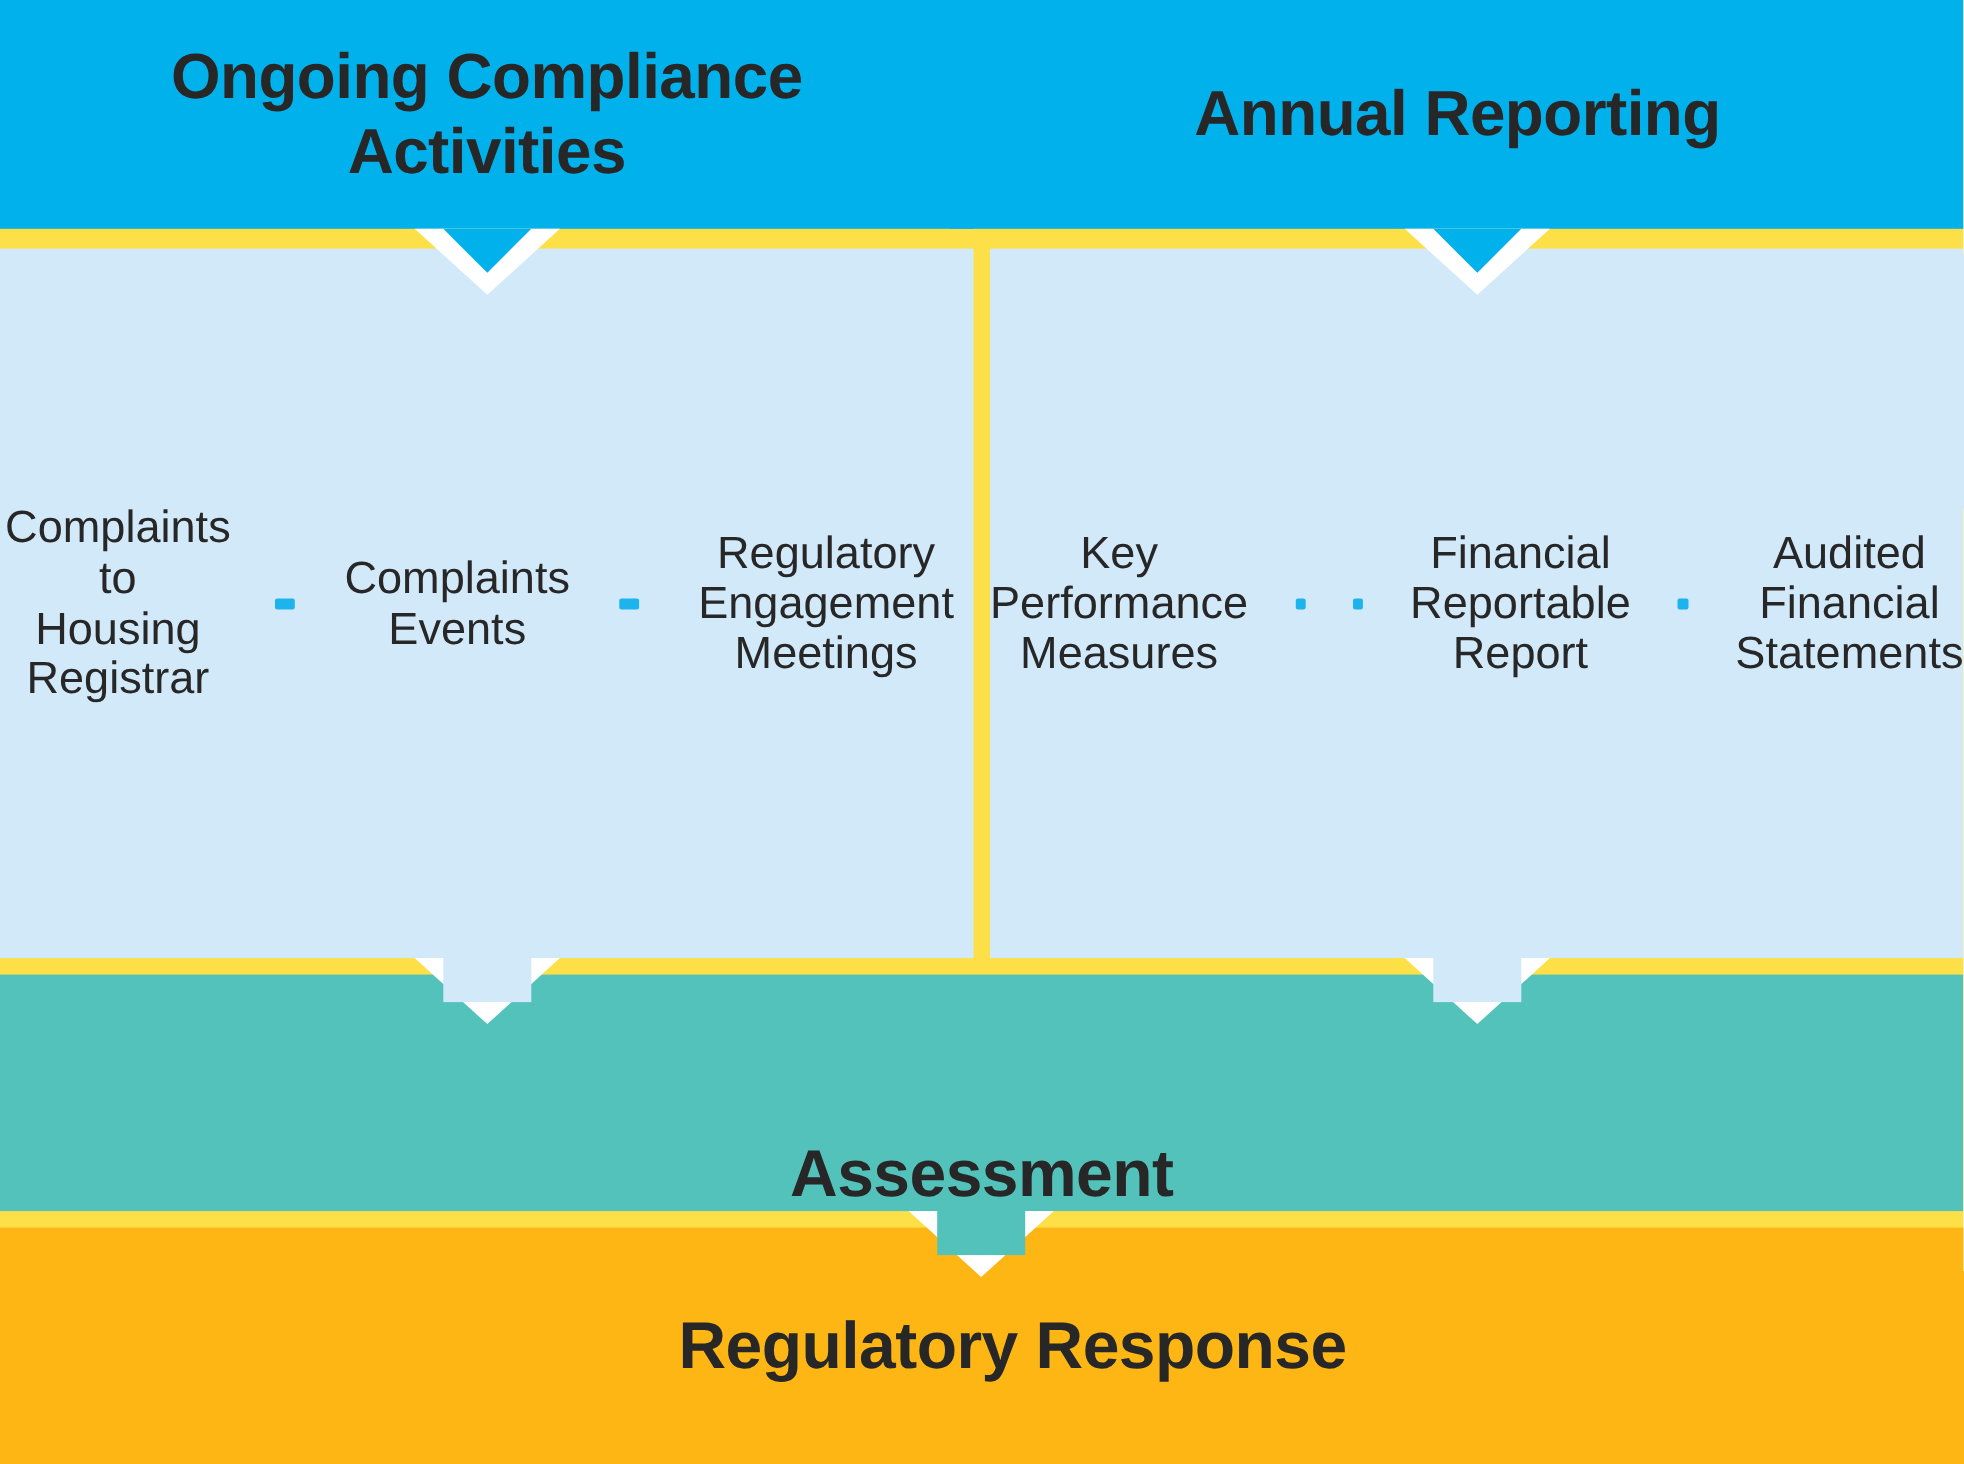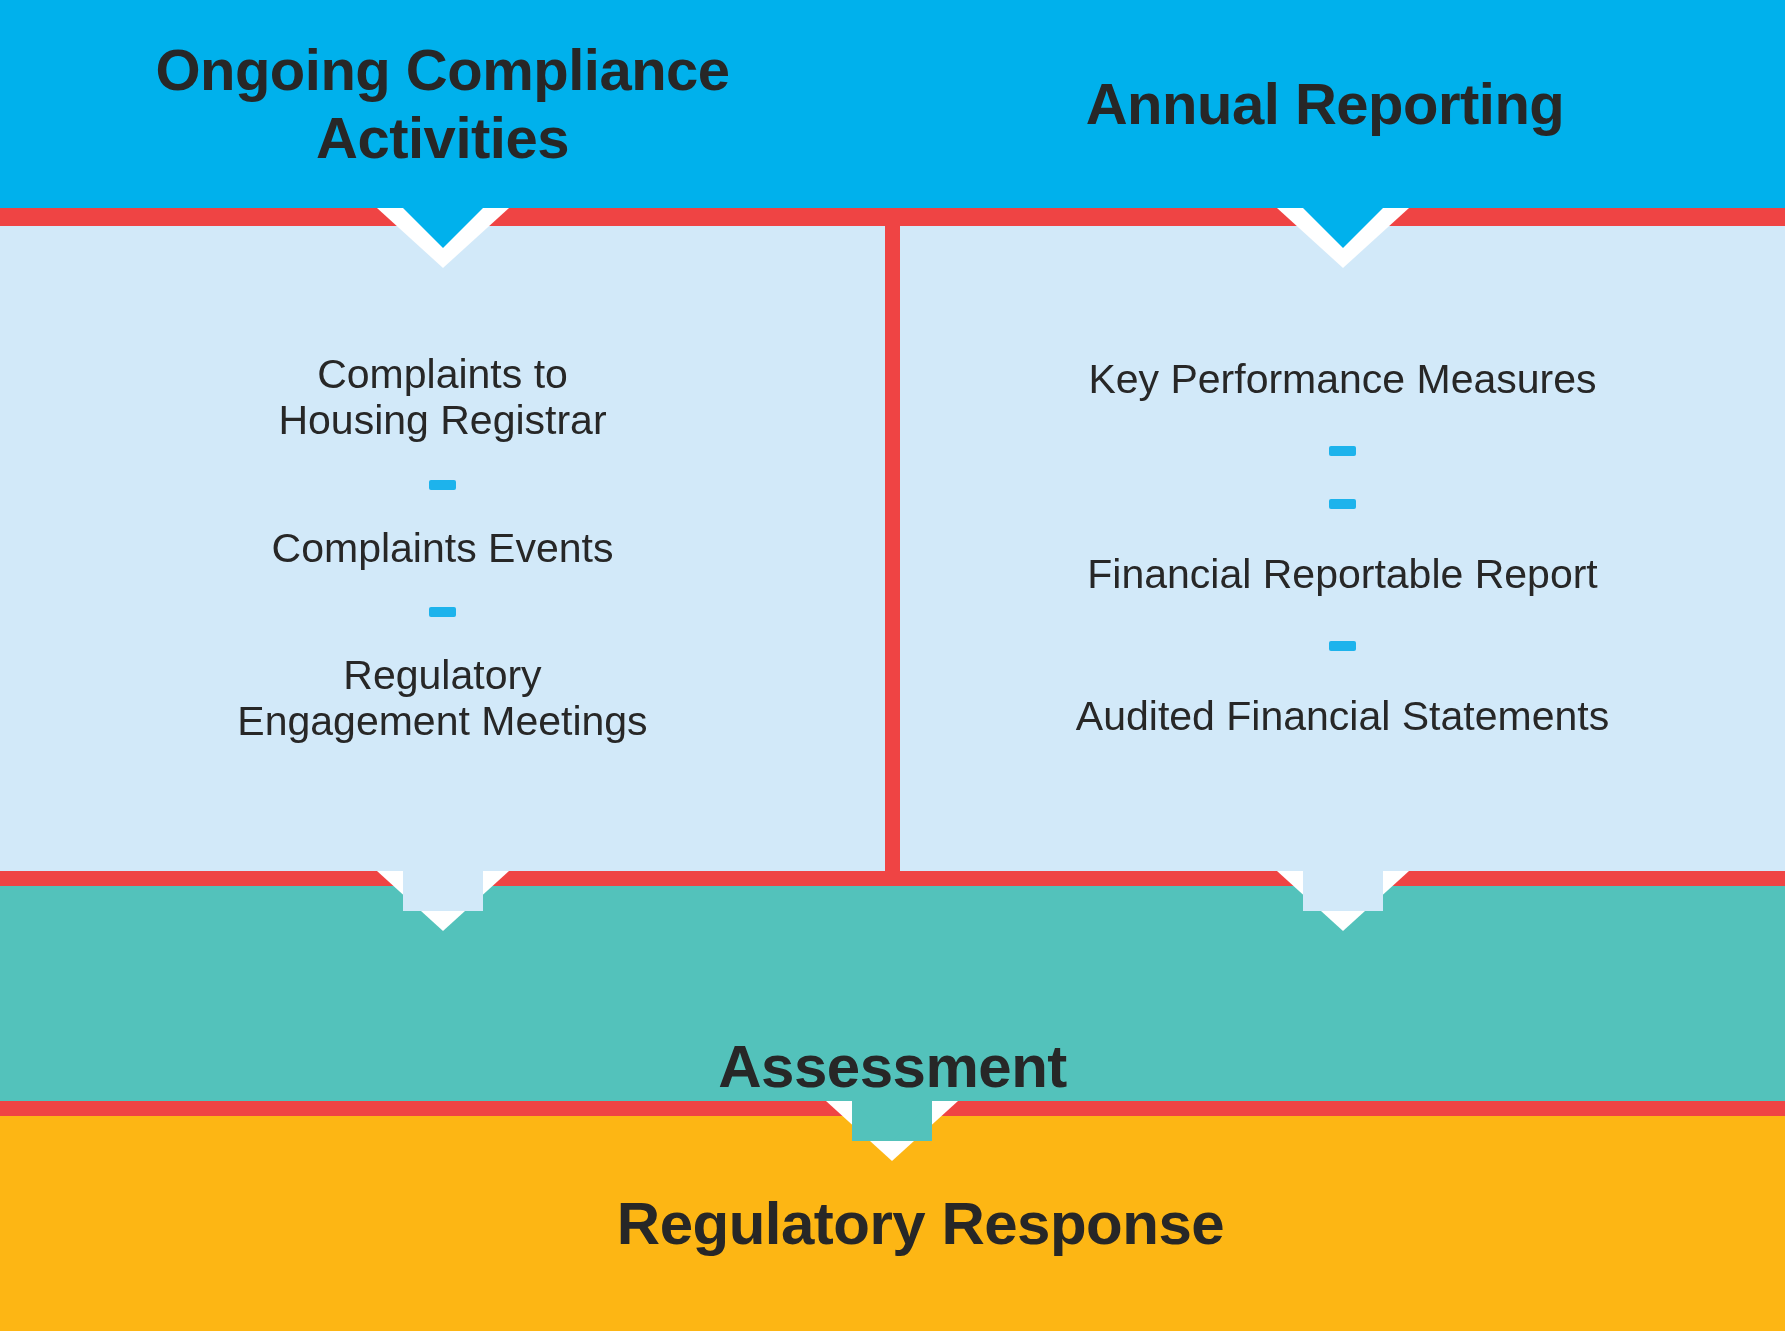--- a/index.html
+++ b/index.html
@@ -1,38 +1,38 @@
 <!DOCTYPE html>
 <html style="--header-blue: #00b1ec; --panel-blue: #d2e9f9; --teal: #53c2bb; --orange: #fdb614; --dash-cyan: #1db3ec; --text-dark: #272727;"><head>
 <meta charset="utf-8">
 <style>
   html,body{margin:0;padding:0;background:#ffffff;}
   .stage{
     position:relative;
     width:1785px;height:1331px;
-    background:#ef4444;
+    background:#fde047;
     font-family:"Liberation Sans", sans-serif;
     overflow:hidden;
   }
   .band{position:absolute;z-index:1;display:flex;align-items:center;justify-content:center;}
 
   
   .hdr{top:0;height:208px;background:var(--header-blue);}
   .hdr.left{left:0;width:885px;}
   .hdr.right{left:864px;width:922px;}
   .hdr-text{
     font-size:58px;font-weight:bold;line-height:1.17;letter-spacing:-0.5px;
     color:var(--text-dark);text-align:center;white-space:pre-line;
   }
 
   
   .panel{top:226px;height:645px;background:var(--panel-blue);}
   .panel.left{left:0;width:885px;}
   .panel.right{left:900px;width:885px;}
-  .list{display:flex;flex-direction:column;align-items:center;justify-content:center;height:100%;width:100%;gap:36px;}
+  .list{display:flex;flex-direction:row;align-items:center;justify-content:center;height:100%;width:100%;gap:36px;}
   .list.tight{gap:43px;}
   .item{
     font-size:41px;font-weight:500;line-height:1.12;color:var(--text-dark);
     text-align:center;white-space:pre-line;
   }
   .dash{width:27px;height:10px;border-radius:2px;background:var(--dash-cyan);}
 
   
   .teal{left:0;top:886px;width:1785px;height:215px;background:var(--teal);align-items:flex-end;}
   .orange{left:0;top:1116px;width:1785px;height:215px;background:var(--orange);padding-left:28px;}

